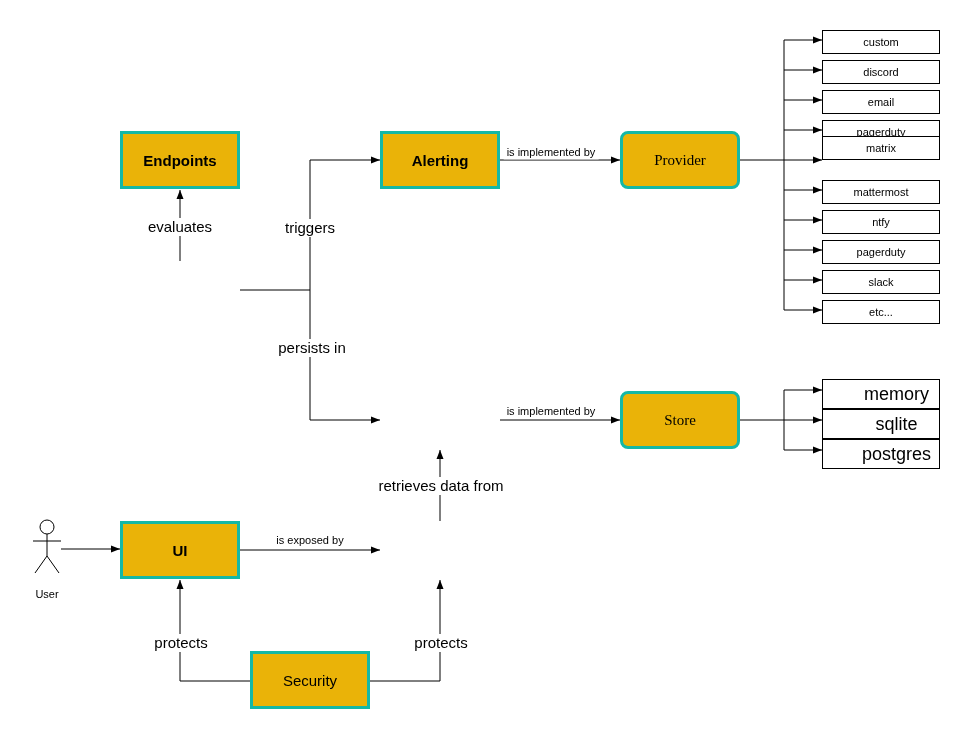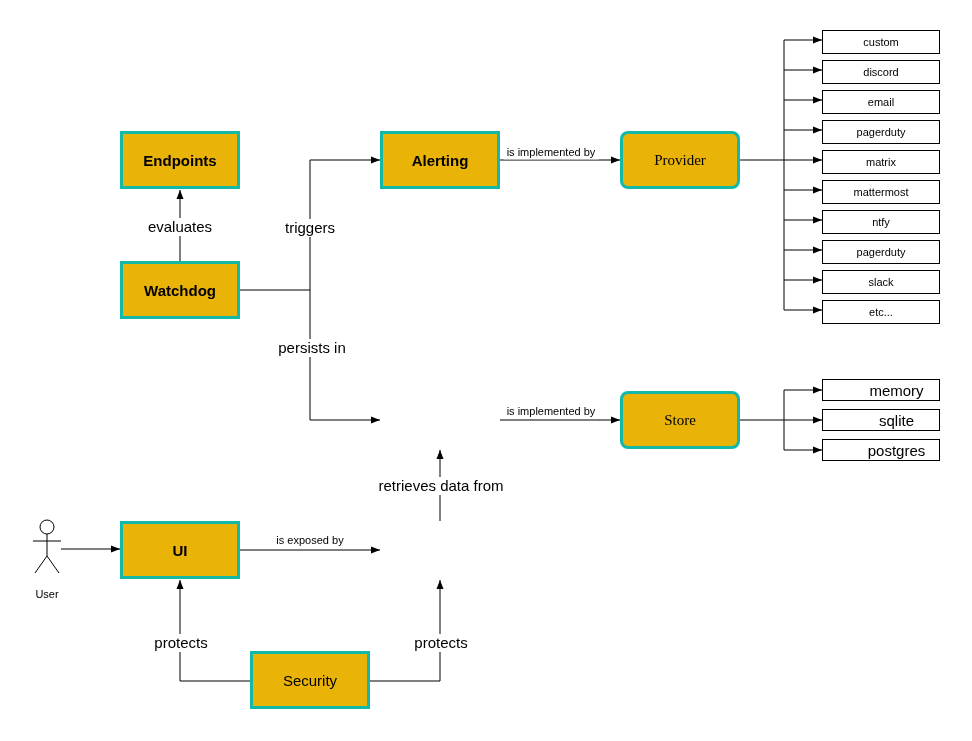--- a/index.html
+++ b/index.html
@@ -40,22 +40,22 @@
     box-sizing: border-box;
     border: 1px solid #000;
     background: #fff;
     display: flex;
     align-items: center;
     justify-content: center;
     font-size: 11px;
     white-space: nowrap;
   }
   .mini.lg {
-    height: 22px;
-    font-size: 15px;
+    height: 30px;
+    font-size: 18px;
     padding-left: 31px;
   }
   .elabel {
     position: absolute;
     transform: translate(-50%, -50%);
     background: #fff;
     padding: 0 3px;
     font-size: 15px;
     white-space: nowrap;
     line-height: 1.2;
@@ -114,32 +114,31 @@
       <path d="M370,681 L440,681 L440,580" marker-end="url(#arrow)"></path>
     </g>
 
     <g stroke="#000" stroke-width="1" fill="none">
       <circle cx="47" cy="527" r="7" fill="#fff"></circle>
       <path d="M47,534 L47,556 M33,541 L61,541 M47,556 L35,573 M47,556 L59,573"></path>
     </g>
   </svg>
 
   <div class="node bold" style="left:120px; top:131px">Endpoints</div>
-  <div class="node bold" style="left:120px; top:261px">Watchdog</div>
   <div class="node bold" style="left:380px; top:131px">Alerting</div>
   <div class="node rounded" style="left:620px; top:131px">Provider</div>
   <div class="node rounded" style="left:620px; top:391px">Store</div>
   <div class="node bold" style="left:120px; top:521px">UI</div>
   <div class="node" style="left:250px; top:651px">Security</div>
 
   <div class="mini" style="top:30px">custom</div>
   <div class="mini" style="top:60px">discord</div>
   <div class="mini" style="top:90px">email</div>
   <div class="mini" style="top:120px">pagerduty</div>
-  <div class="mini" style="top:150px">matrix</div>
+  <div class="mini" style="top:136px">matrix</div>
   <div class="mini" style="top:180px">mattermost</div>
   <div class="mini" style="top:210px">ntfy</div>
   <div class="mini" style="top:240px">pagerduty</div>
   <div class="mini" style="top:270px">slack</div>
   <div class="mini" style="top:300px">etc...</div>
 
   <div class="mini lg" style="top:379px">memory</div>
   <div class="mini lg" style="top:409px">sqlite</div>
   <div class="mini lg" style="top:439px">postgres</div>
 

